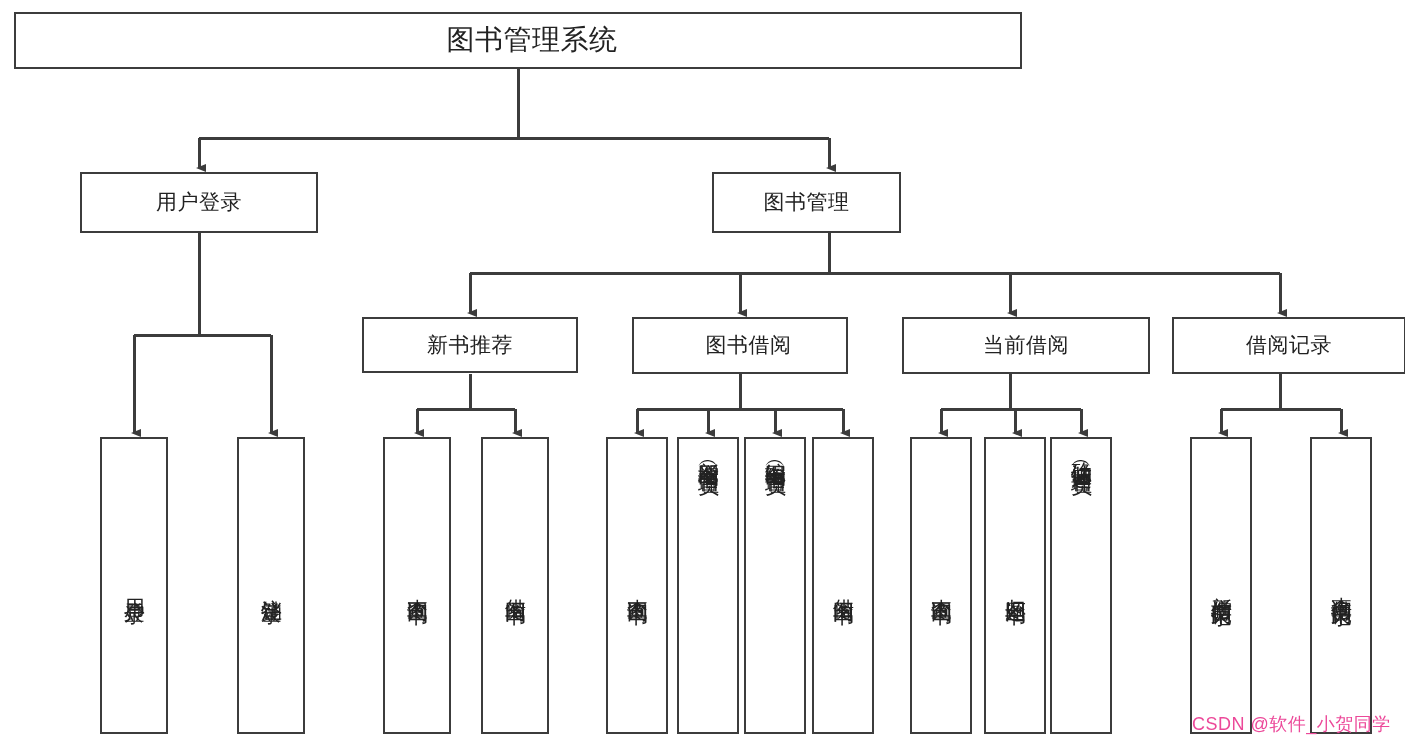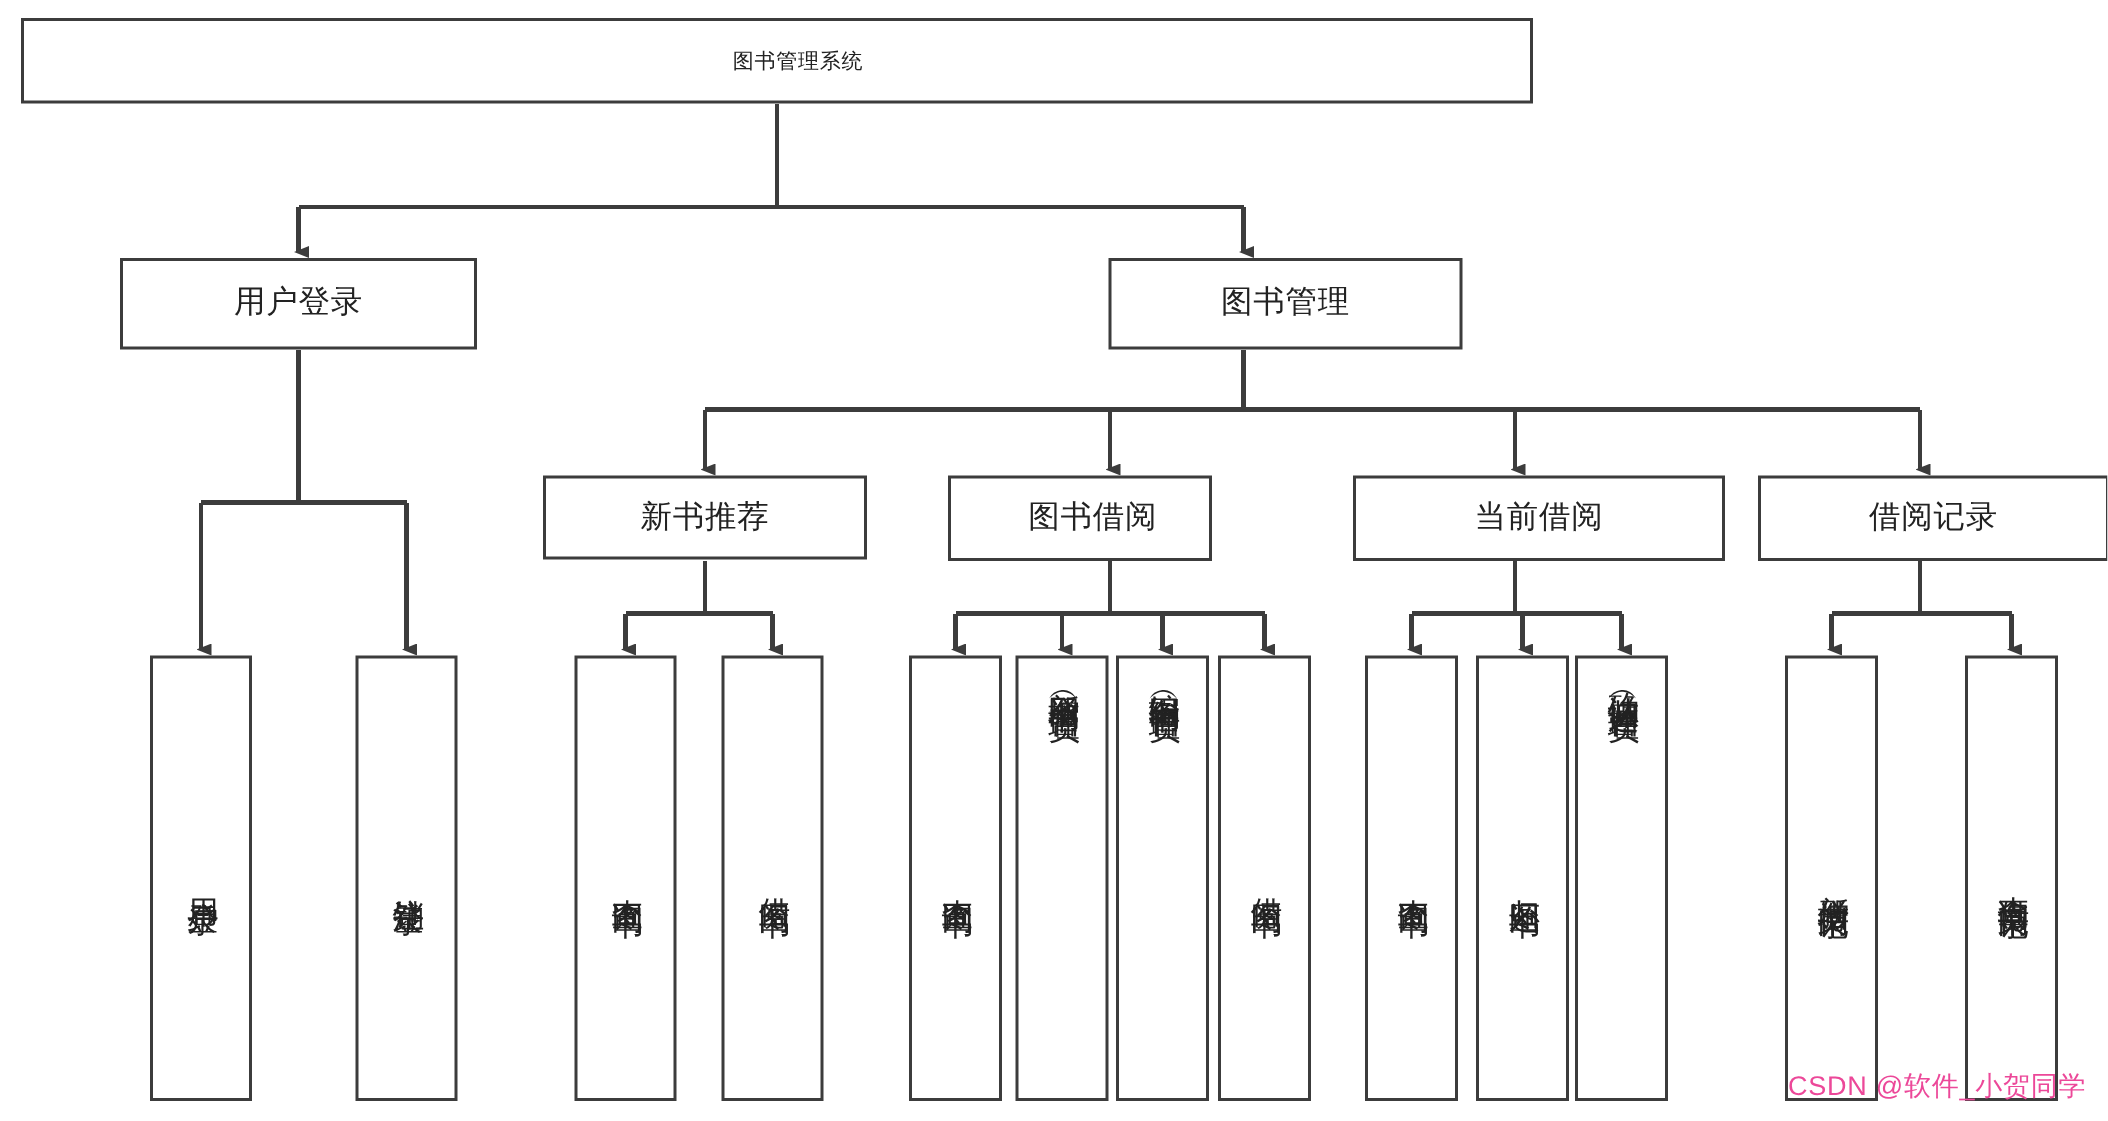--- a/index.html
+++ b/index.html
@@ -40,21 +40,21 @@
     text-align: center;
     line-height: 1.15;
     letter-spacing: 0.5px;
   }
   
   .node.h .label {
     font-size: 21px;
     white-space: nowrap;
   }
   .node.root .label {
-    font-size: 14px;
+    font-size: 28px;
     margin-left: 28px;
   }
   
   .node.v {
     align-items: flex-start;
     justify-content: center;
     padding-top: 6px;
   }
   .node.v .label {
     writing-mode: vertical-rl;
@@ -131,28 +131,28 @@
     </g>
   </svg>
 
   <div class="node h root" style="left:14px; top:12px; width:1008px; height:57px;">
     <span class="label">图书管理系统</span>
   </div>
 
   <div class="node h" style="left:80px; top:172px; width:238px; height:61px;">
     <span class="label">用户登录</span>
   </div>
-  <div class="node h" style="left:712px; top:172px; width:236px; height:61px;margin-left:27px;">
+  <div class="node h" style="left:712px; top:172px; width:189px; height:61px;">
     <span class="label">图书管理</span>
   </div>
 
   <div class="node h" style="left:362px; top:317px; width:216px; height:56px;">
     <span class="label">新书推荐</span>
   </div>
-  <div class="node h" style="left:632px; top:317px; width:176px; height:57px;padding-left:17px;">
+  <div class="node h" style="left:632px; top:317px; width:216px; height:57px;padding-left:17px;">
     <span class="label">图书借阅</span>
   </div>
   <div class="node h" style="left:902px; top:317px; width:248px; height:57px;">
     <span class="label">当前借阅</span>
   </div>
   <div class="node h" style="left:1172px; top:317px; width:234px; height:57px;">
     <span class="label">借阅记录</span>
   </div>
 
   <div class="node v mid" style="left:100px; top:437px; width:68px; height:297px;">

